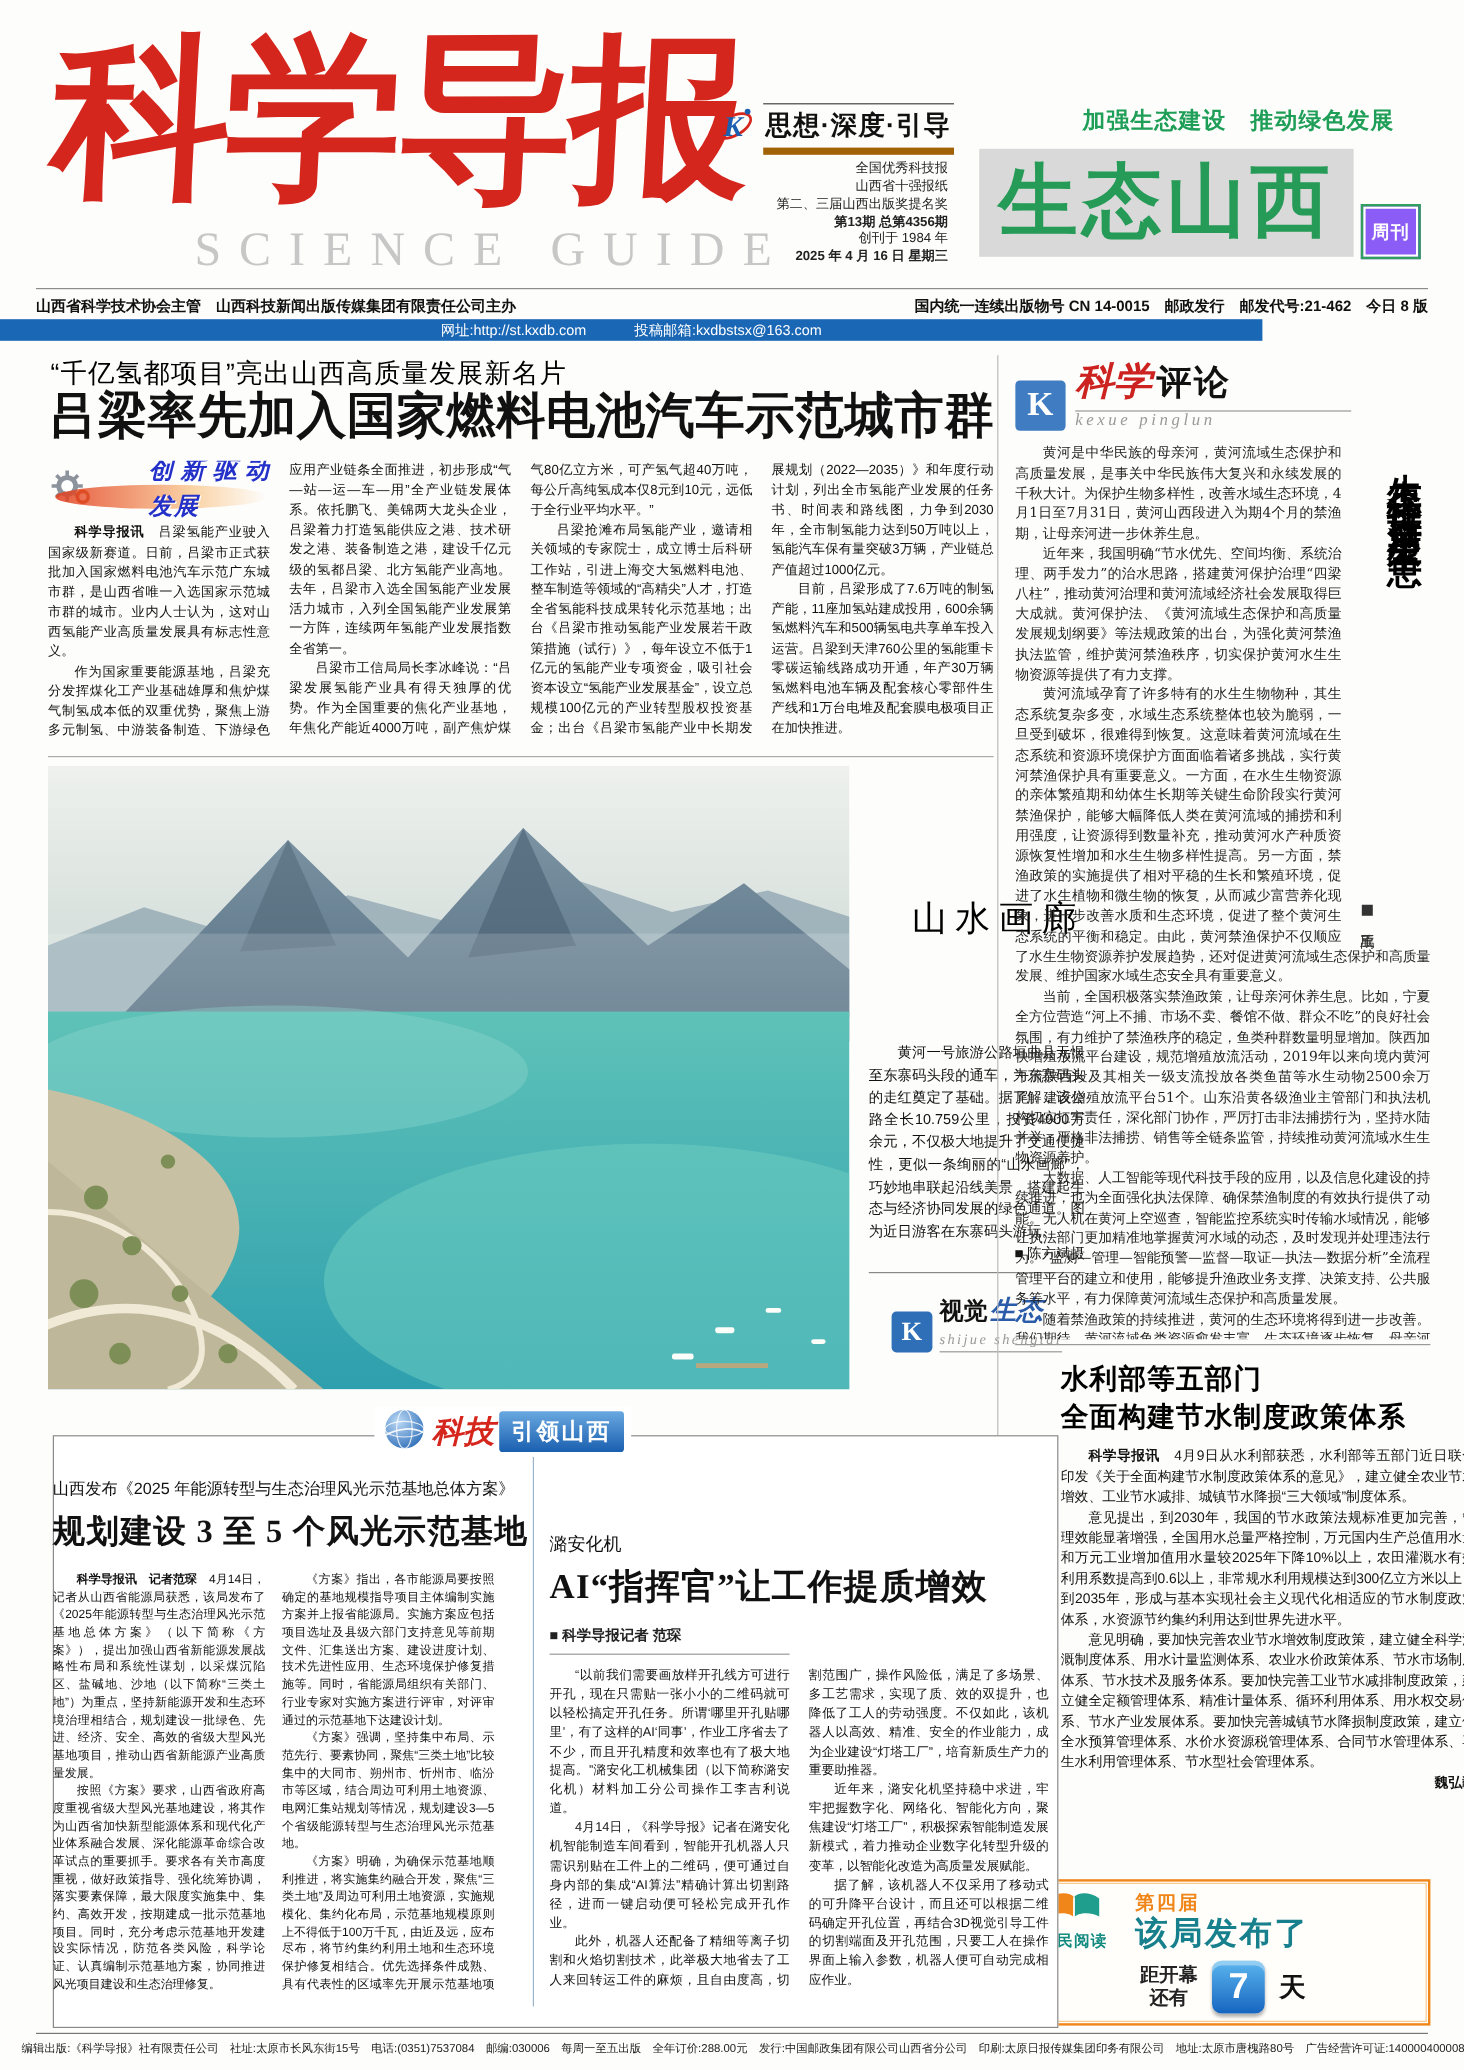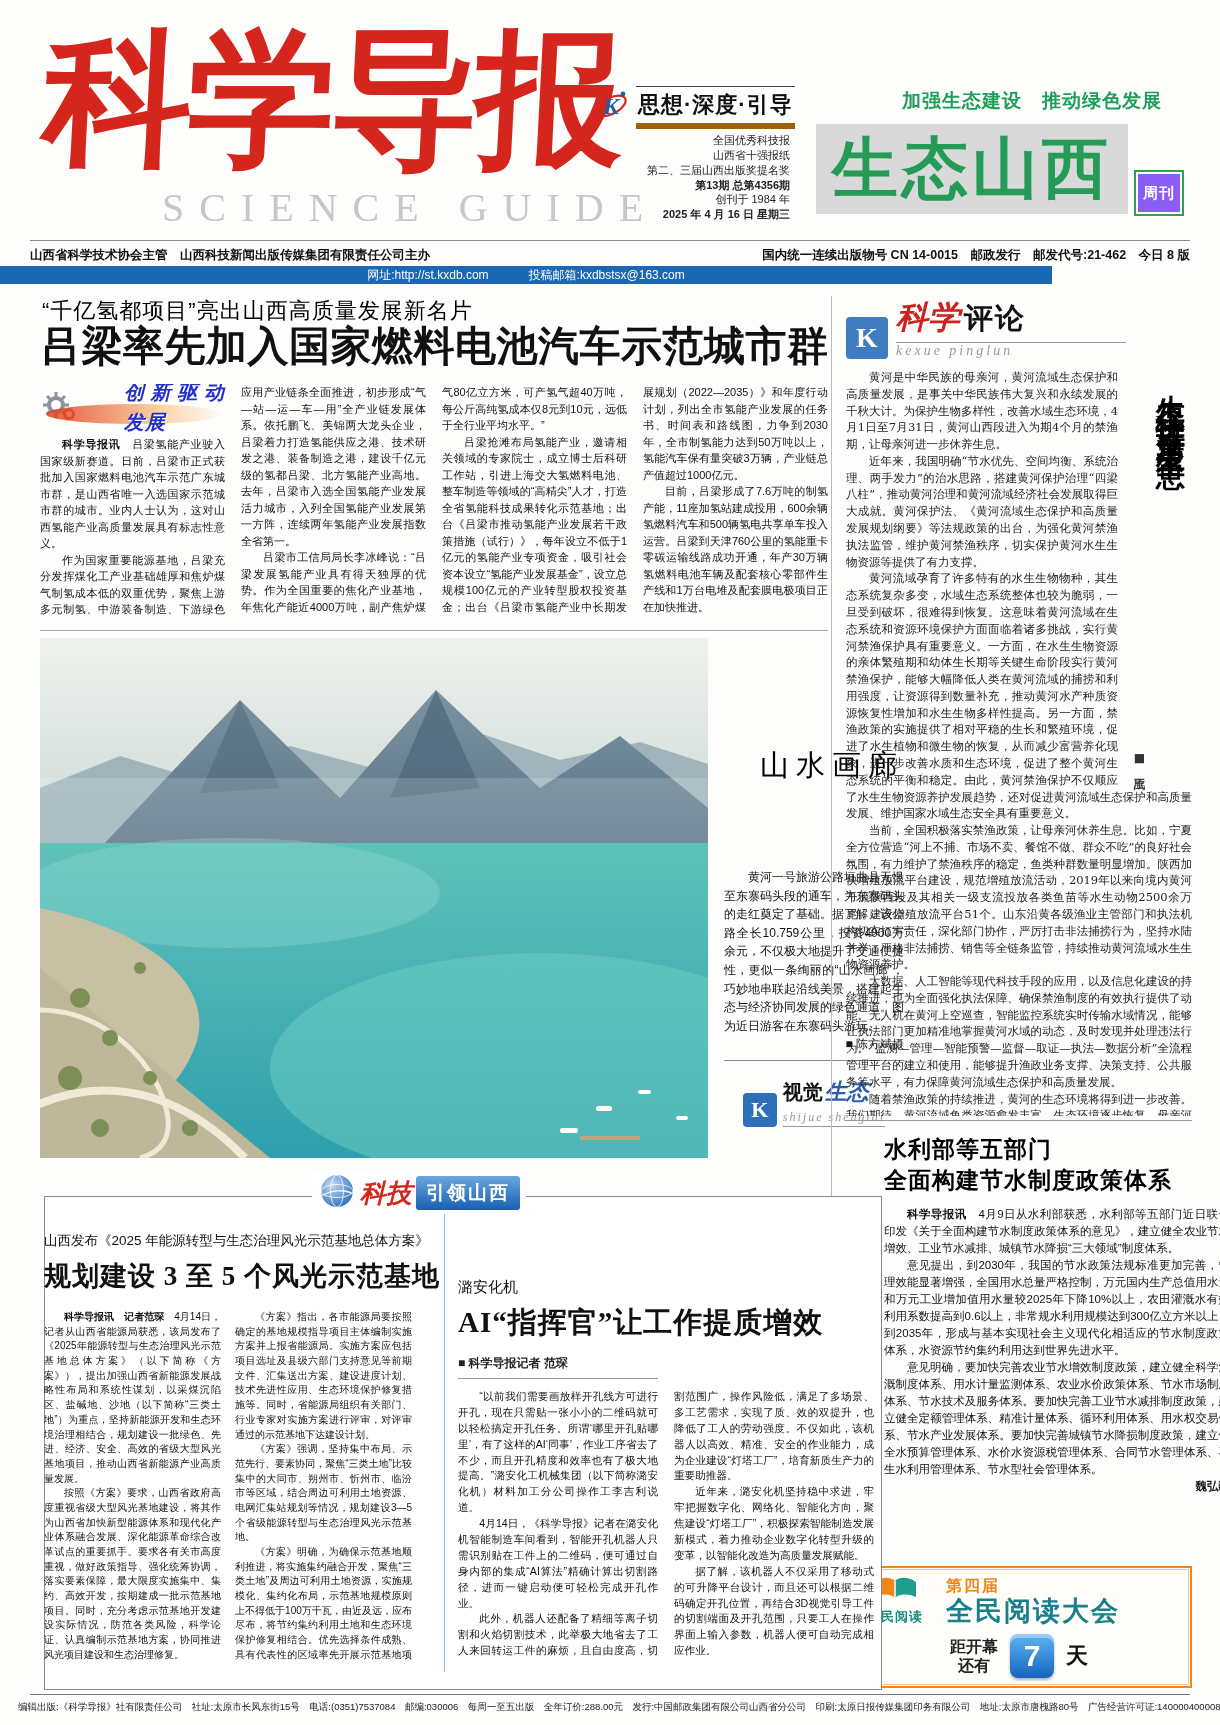--- a/index.html
+++ b/index.html
@@ -326,21 +326,21 @@
           <svg width="46" height="26" viewBox="0 0 46 26">
             <path d="M2,6 C10,0 20,1 23,5 L23,22 C20,18 10,17 2,21 Z" fill="#f08519"></path>
             <path d="M44,6 C36,0 26,1 23,5 L23,22 C26,18 36,17 44,21 Z" fill="#1f9e8e"></path>
             <path d="M23,5 L23,22" stroke="#fff" stroke-width="1.5"></path>
           </svg>
         </span>
         <span class="read-logo-label">全民阅读</span>
       </div>
       <div class="read-names">
         <div class="read-l1">第四届</div>
-        <div class="read-l2">全民阅读大会</div>
+        <div class="read-l2">该局发布了</div>
       </div>
     </div>
     <div class="read-bottom">
       <div class="cd-words">
         <div>距开幕</div>
         <div>还有</div>
       </div>
       <div class="day-tile">7</div>
       <div class="day-unit">天</div>
     </div>

